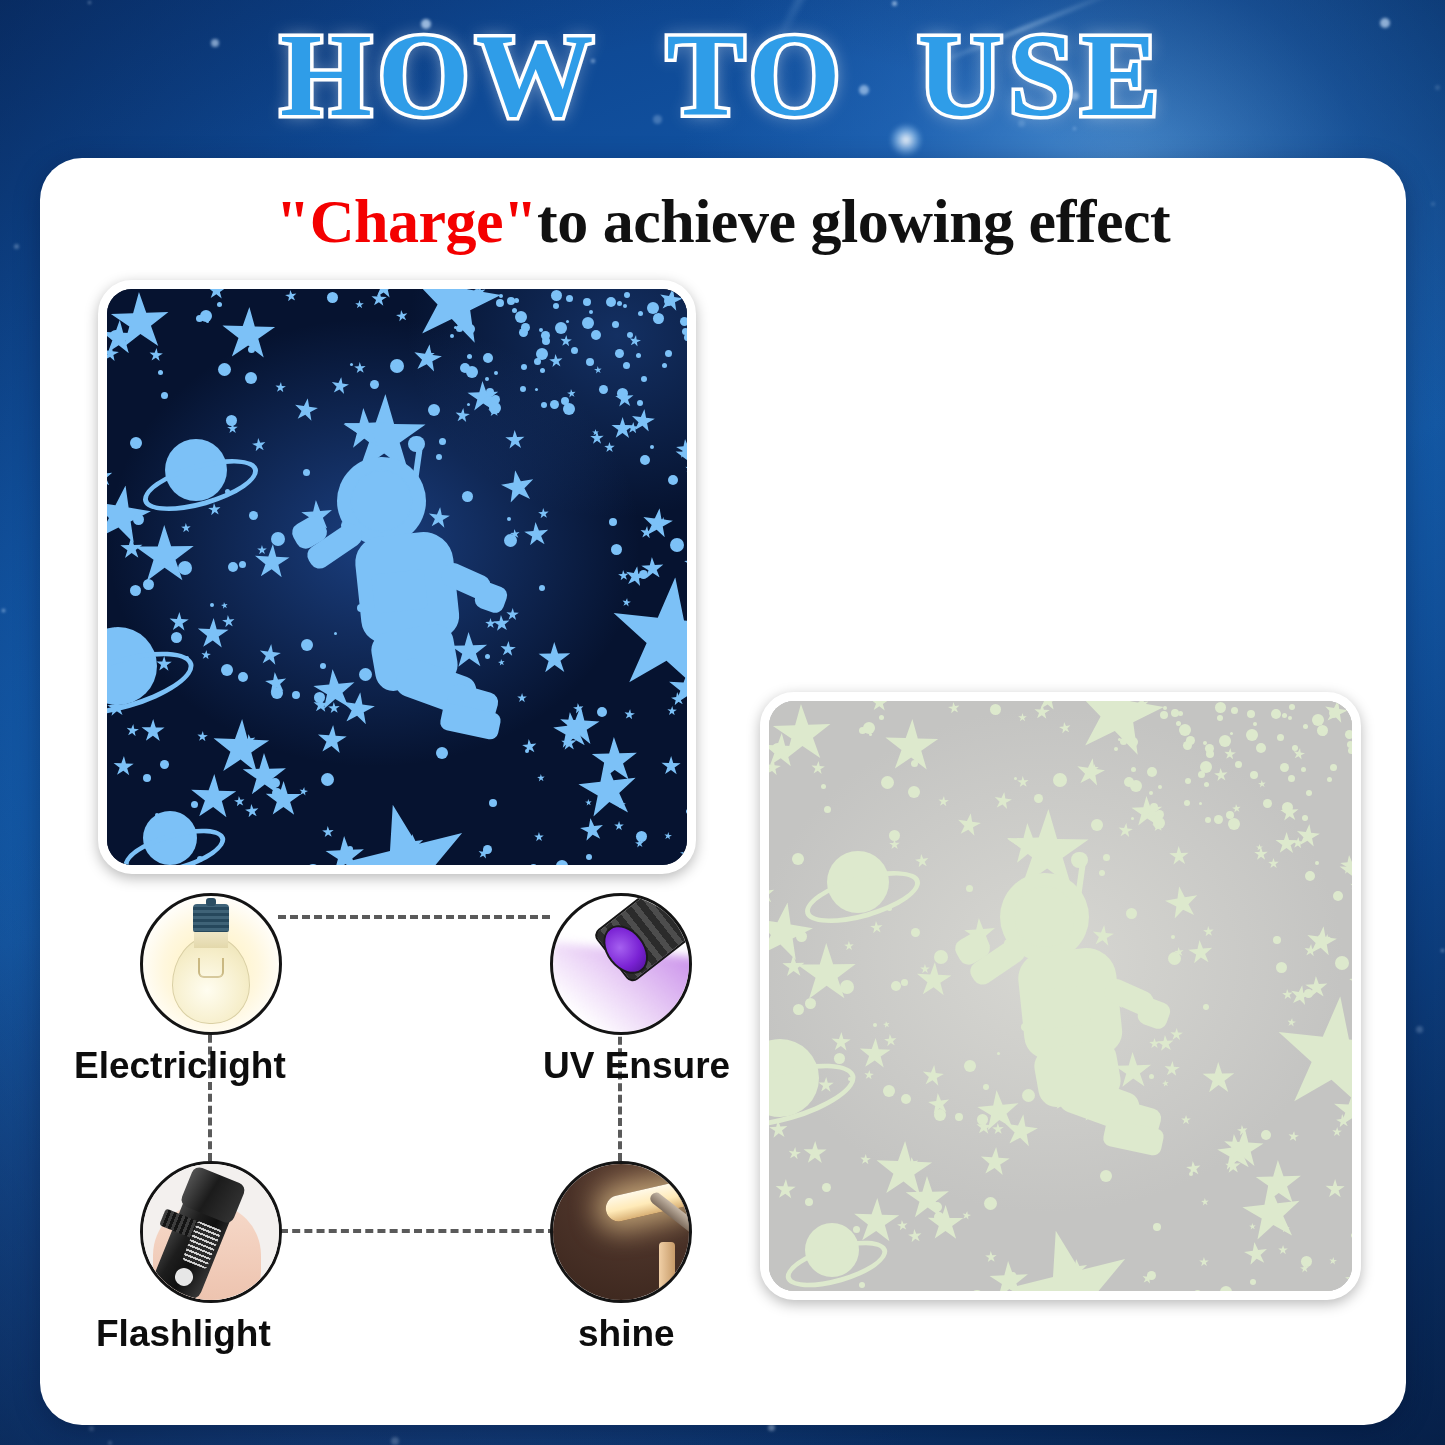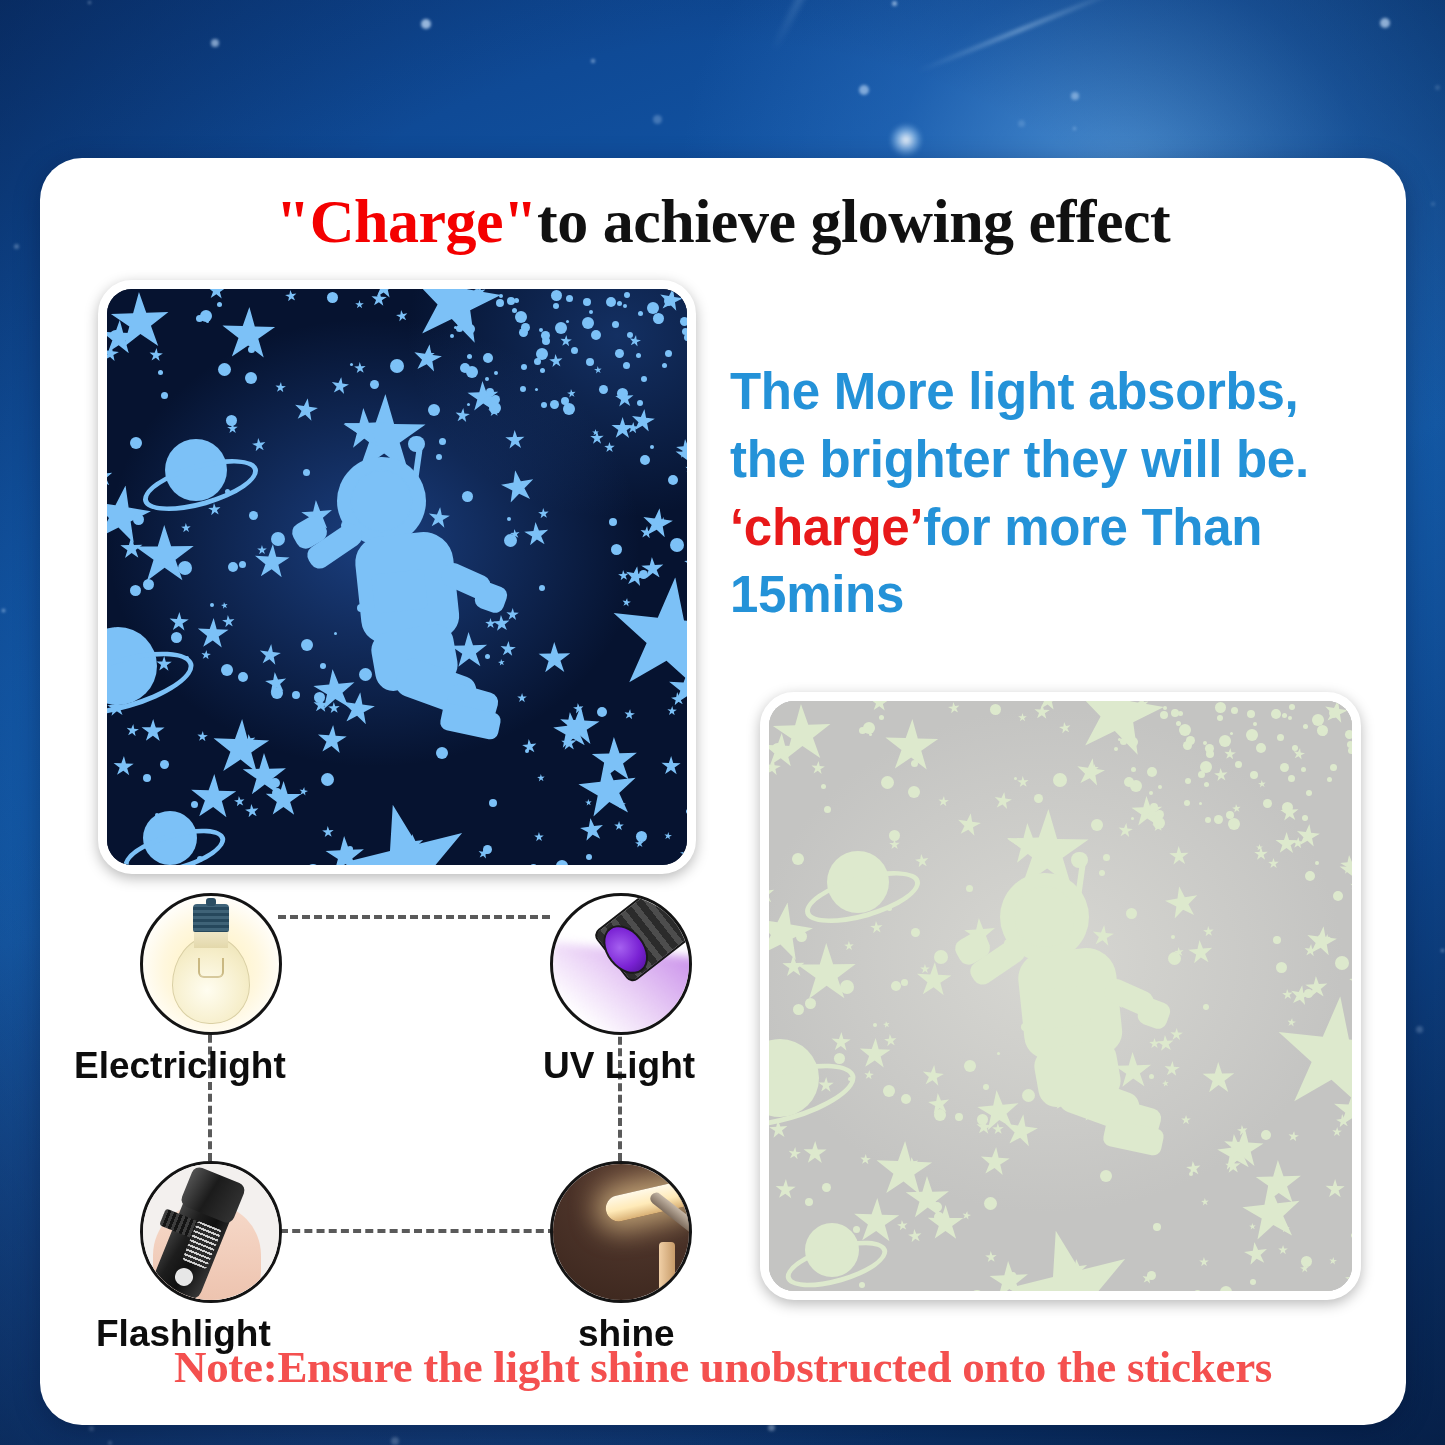--- a/index.html
+++ b/index.html
@@ -343,20 +343,21 @@
       <div class="star-dot" style="left:1275px;top:165px;width:4px;height:4px;opacity:0.22"></div>
       <div class="star-dot" style="left:978px;top:458px;width:7px;height:7px;opacity:0.74"></div>
       <div class="star-dot" style="left:357px;top:985px;width:11px;height:11px;opacity:0.73"></div>
       <div class="star-dot" style="left:936px;top:990px;width:7px;height:7px;opacity:0.65"></div>
       <div class="star-dot" style="left:926px;top:791px;width:9px;height:9px;opacity:0.46"></div>
       <div class="star-dot" style="left:154px;top:406px;width:11px;height:11px;opacity:0.67"></div>
       <div class="star-dot" style="left:1441px;top:949px;width:3px;height:3px;opacity:0.55"></div>
       <div class="star-dot" style="left:391px;top:1437px;width:8px;height:8px;opacity:0.27"></div>
     </div>
 
+  <div class="title">HOW  TO  USE</div>
 
   <div class="card">
 
     <div class="headline"><span class="red">"Charge"</span><span>to achieve glowing effect</span></div>
 
     <div class="sticker sticker-dark">
       <div class="scene dark" id="scene-dark">
           <div class="sh st" style="left:517px;top:420px;width:11px;height:11px;background:#7cc1f7;transform:rotate(6.8deg)"></div>
           <div class="sh st" style="left:235px;top:105px;width:85px;height:85px;background:#7cc1f7;transform:rotate(1.2deg)"></div>
           <div class="sh st" style="left:393px;top:352px;width:16px;height:16px;background:#7cc1f7;transform:rotate(4.0deg)"></div>
@@ -1030,24 +1031,20 @@
             <div class="ab" style="left:159.8px;top:142.1px;width:50.3px;height:23.7px;border-radius:10px;background:#dde9cd;transform:rotate(24deg);"></div>
             <div class="ab" style="left:195.4px;top:156.9px;width:29.6px;height:26.6px;border-radius:9px;background:#dde9cd;transform:rotate(20deg);"></div>
             <div class="ab" style="left:91.8px;top:201.3px;width:82.9px;height:59.2px;border-radius:18px;background:#dde9cd;transform:rotate(-10deg);"></div>
             <div class="ab" style="left:115.4px;top:239.8px;width:79.9px;height:38.5px;border-radius:14px;background:#dde9cd;transform:rotate(20deg);"></div>
             <div class="ab" style="left:165.8px;top:260.5px;width:50.3px;height:32.6px;border-radius:10px;background:#dde9cd;transform:rotate(16deg);"></div>
             <div class="ab" style="left:159.8px;top:281.2px;width:59.2px;height:26.6px;border-radius:8px;background:#dde9cd;transform:rotate(12deg);"></div>
           </div>
         </div>
     </div>
 
-    <div class="righttext"><span>The More light absorbs,</span>
-<span>the brighter they will be.</span>
-<span class="red">‘charge’</span><span>for more Than</span>
-<span>15mins</span></div>
 
     <div class="diagram">
 
       <div class="dash-h" style="left:138px;top:22px;width:272px;"></div>
       <div class="dash-v" style="left:68px;top:118px;height:150px;"></div>
       <div class="dash-v" style="left:478px;top:132px;height:136px;"></div>
       <div class="dash-h" style="left:140px;top:336px;width:276px;"></div>
 
       <div class="node" style="left:0px;top:0px;">
         <div class="circ" style="left:0;top:0;">
@@ -1061,21 +1058,21 @@
         <div class="nlabel" style="left:-66px;top:152px;">Electriclight</div>
       </div>
 
       <div class="node" style="left:410px;top:0px;">
         <div class="circ" style="left:0;top:0;">
           <div class="uv-beam"></div>
           <div class="uv-head">
             <div class="uv-lens"></div>
           </div>
         </div>
-        <div class="nlabel" style="left:-7px;top:152px;">UV Light</div>
+        <div class="nlabel" style="left:-7px;top:152px;">UV Ensure</div>
       </div>
 
       <div class="node" style="left:0px;top:268px;">
         <div class="circ" style="left:0;top:0;">
           <div class="fl-bg"></div>
           <div class="fl-hand"></div>
           <div class="fl-body"></div>
           <div class="fl-head"></div>
           <div class="fl-knurl"></div>
           <div class="fl-grip"></div>
@@ -1089,15 +1086,14 @@
           <div class="lamp-bg"></div>
           <div class="lamp-head"></div>
           <div class="lamp-arm"></div>
           <div class="lamp-post"></div>
         </div>
         <div class="nlabel" style="left:28px;top:152px;">shine</div>
       </div>
 
     </div>
 
-    <div class="note">Note:Ensure the light shine unobstructed onto the stickers</div>
   </div>
 </div>
 
 </body></html>

